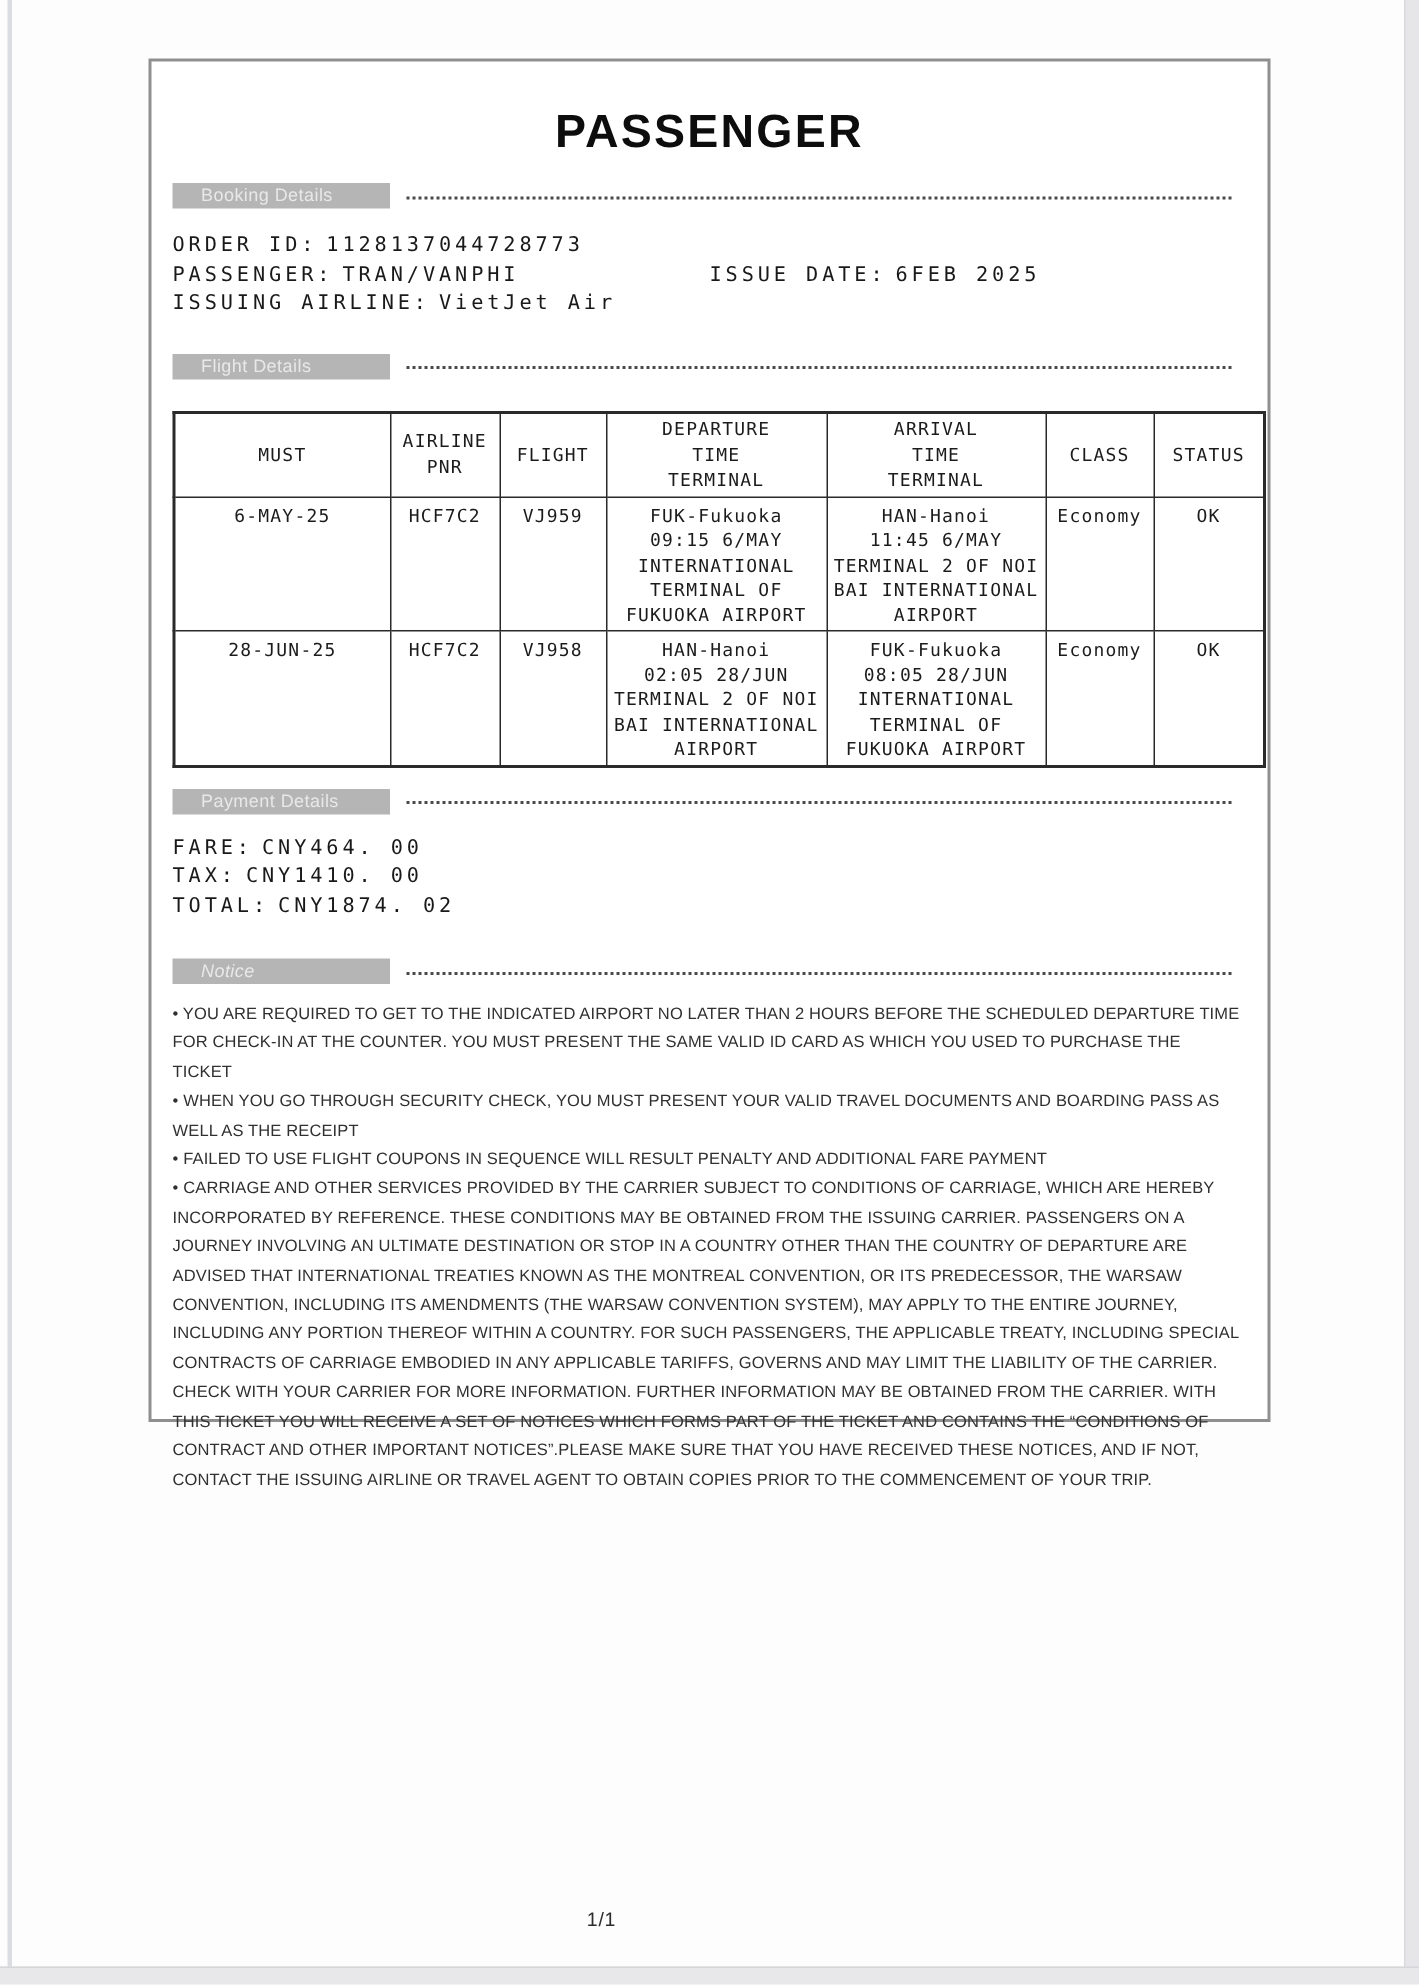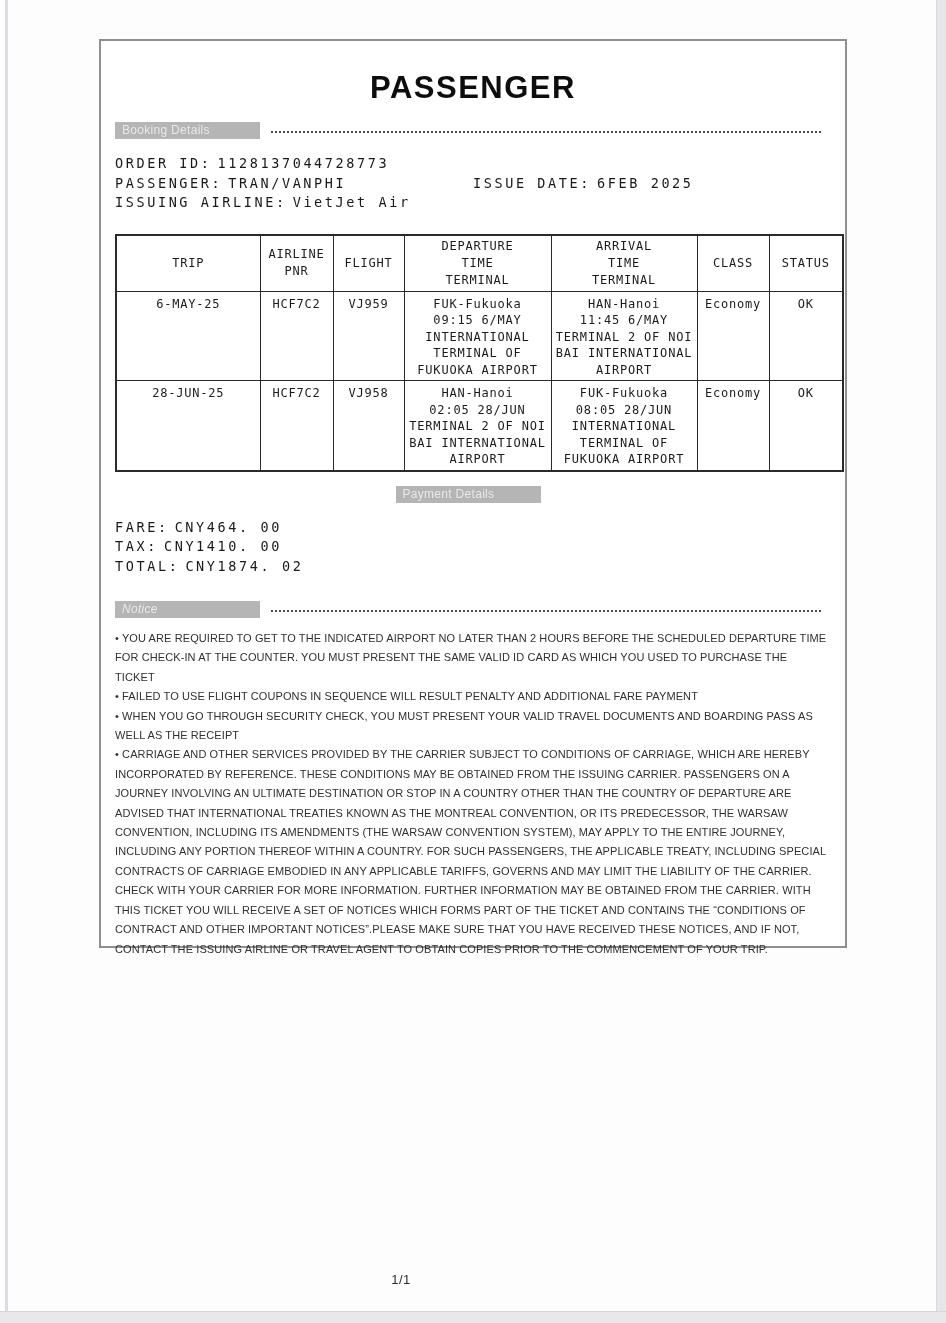--- a/index.html
+++ b/index.html
@@ -22,29 +22,29 @@
     padding-left:14px;
   }
   .title {
     margin:28px 14px 0 0; text-align:center;
     font-size:31px; font-weight:bold; letter-spacing:1.5px; color:#0d0d0d;
     line-height:37px;
   }
 
   .sec { display:flex; align-items:center; width:706px; }
   .sec-label {
-    width:145px; height:17px; line-height:17px; padding-left:7px;
+    width:145px; height:17px; line-height:17px; padding-left:19px;
     background:#b5b5b5; color:#e8e8e8;
     font-size:12px; letter-spacing:0.3px; overflow:hidden; white-space:nowrap;
   }
   .sec-rule { flex:1; margin-left:11px; height:0; border-bottom:2px dotted #4a4a4a; position:relative; top:1px; }
 
   .sec-booking { margin-top:16px; }
   .sec-flight  { margin-top:23px; }
-  .sec-payment { margin-top:14px;flex-direction:column; }
+  .sec-payment { margin-top:14px; }
   .sec-notice  { margin-top:25px;font-style:italic; }
 
   .mono { font-family:"DejaVu Sans Mono","Liberation Mono",monospace; color:#191919; }
   .block { margin-top:15px; }
   .block .line { line-height:19.5px; font-size:13.5px; letter-spacing:2.6px; white-space:nowrap; }
   .block .line .lbl { margin-right:6px; }
   .line.rel { position:relative; }
   .issue-date { position:absolute; left:358px; top:0; }
 
   table.flights {
@@ -97,34 +97,38 @@
       <span class="lbl">PASSENGER:</span><span>TRAN/VANPHI</span>
       <span class="issue-date">
         <span class="lbl">ISSUE DATE:</span><span>6FEB 2025</span>
       </span>
     </div>
     <div class="line">
       <span class="lbl">ISSUING AIRLINE:</span><span>VietJet Air</span>
     </div>
   </div>
 
+  <div class="sec sec-flight">
+    <div class="sec-label">Flight Details</div>
+    <div class="sec-rule"></div>
+  </div>
 
   <table class="flights">
     <colgroup>
       <col style="width:144px">
         <col style="width:73px">
         <col style="width:71px">
       <col style="width:147px">
         <col style="width:146px">
         <col style="width:72px">
         <col style="width:74px">
     </colgroup>
     <thead>
       <tr>
-        <th>TRIP</th>
+        <th>MUST</th>
         <th>AIRLINE
 PNR</th>
         <th>FLIGHT</th>
         <th>DEPARTURE
 TIME
 TERMINAL</th>
         <th>ARRIVAL
 TIME
 TERMINAL</th>
         <th>CLASS</th>
@@ -184,20 +188,20 @@
       <span class="lbl">TOTAL:</span><span>CNY1874. 02</span>
     </div>
   </div>
 
   <div class="sec sec-notice">
     <div class="sec-label">Notice</div>
     <div class="sec-rule"></div>
   </div>
   <div class="notice-block">
     <div>• YOU ARE REQUIRED TO GET TO THE INDICATED AIRPORT NO LATER THAN 2 HOURS BEFORE THE SCHEDULED DEPARTURE TIME FOR CHECK-IN AT THE COUNTER. YOU MUST PRESENT THE SAME VALID ID CARD AS WHICH YOU USED TO PURCHASE THE TICKET</div>
+    <div>• WHEN YOU GO THROUGH SECURITY CHECK, YOU MUST PRESENT YOUR VALID TRAVEL DOCUMENTS AND BOARDING PASS AS WELL AS THE RECEIPT</div>
     <div>• FAILED TO USE FLIGHT COUPONS IN SEQUENCE WILL RESULT PENALTY AND ADDITIONAL FARE PAYMENT</div>
-    <div>• WHEN YOU GO THROUGH SECURITY CHECK, YOU MUST PRESENT YOUR VALID TRAVEL DOCUMENTS AND BOARDING PASS AS WELL AS THE RECEIPT</div>
     <div>• CARRIAGE AND OTHER SERVICES PROVIDED BY THE CARRIER SUBJECT TO CONDITIONS OF CARRIAGE, WHICH ARE HEREBY INCORPORATED BY REFERENCE. THESE CONDITIONS MAY BE OBTAINED FROM THE ISSUING CARRIER. PASSENGERS ON A JOURNEY INVOLVING AN ULTIMATE DESTINATION OR STOP IN A COUNTRY OTHER THAN THE COUNTRY OF DEPARTURE ARE ADVISED THAT INTERNATIONAL TREATIES KNOWN AS THE MONTREAL CONVENTION, OR ITS PREDECESSOR, THE WARSAW CONVENTION, INCLUDING ITS AMENDMENTS (THE WARSAW CONVENTION SYSTEM), MAY APPLY TO THE ENTIRE JOURNEY, INCLUDING ANY PORTION THEREOF WITHIN A COUNTRY. FOR SUCH PASSENGERS, THE APPLICABLE TREATY, INCLUDING SPECIAL CONTRACTS OF CARRIAGE EMBODIED IN ANY APPLICABLE TARIFFS, GOVERNS AND MAY LIMIT THE LIABILITY OF THE CARRIER. CHECK WITH YOUR CARRIER FOR MORE INFORMATION. FURTHER INFORMATION MAY BE OBTAINED FROM THE CARRIER. WITH THIS TICKET YOU WILL RECEIVE A SET OF NOTICES WHICH FORMS PART OF THE TICKET AND CONTAINS THE “CONDITIONS OF CONTRACT AND OTHER IMPORTANT NOTICES”.PLEASE MAKE SURE THAT YOU HAVE RECEIVED THESE NOTICES, AND IF NOT, CONTACT THE ISSUING AIRLINE OR TRAVEL AGENT TO OBTAIN COPIES PRIOR TO THE COMMENCEMENT OF YOUR TRIP.</div>
   </div>
 
 </div>
 
 <div class="page-num">1/1</div>
 
 </body></html>

